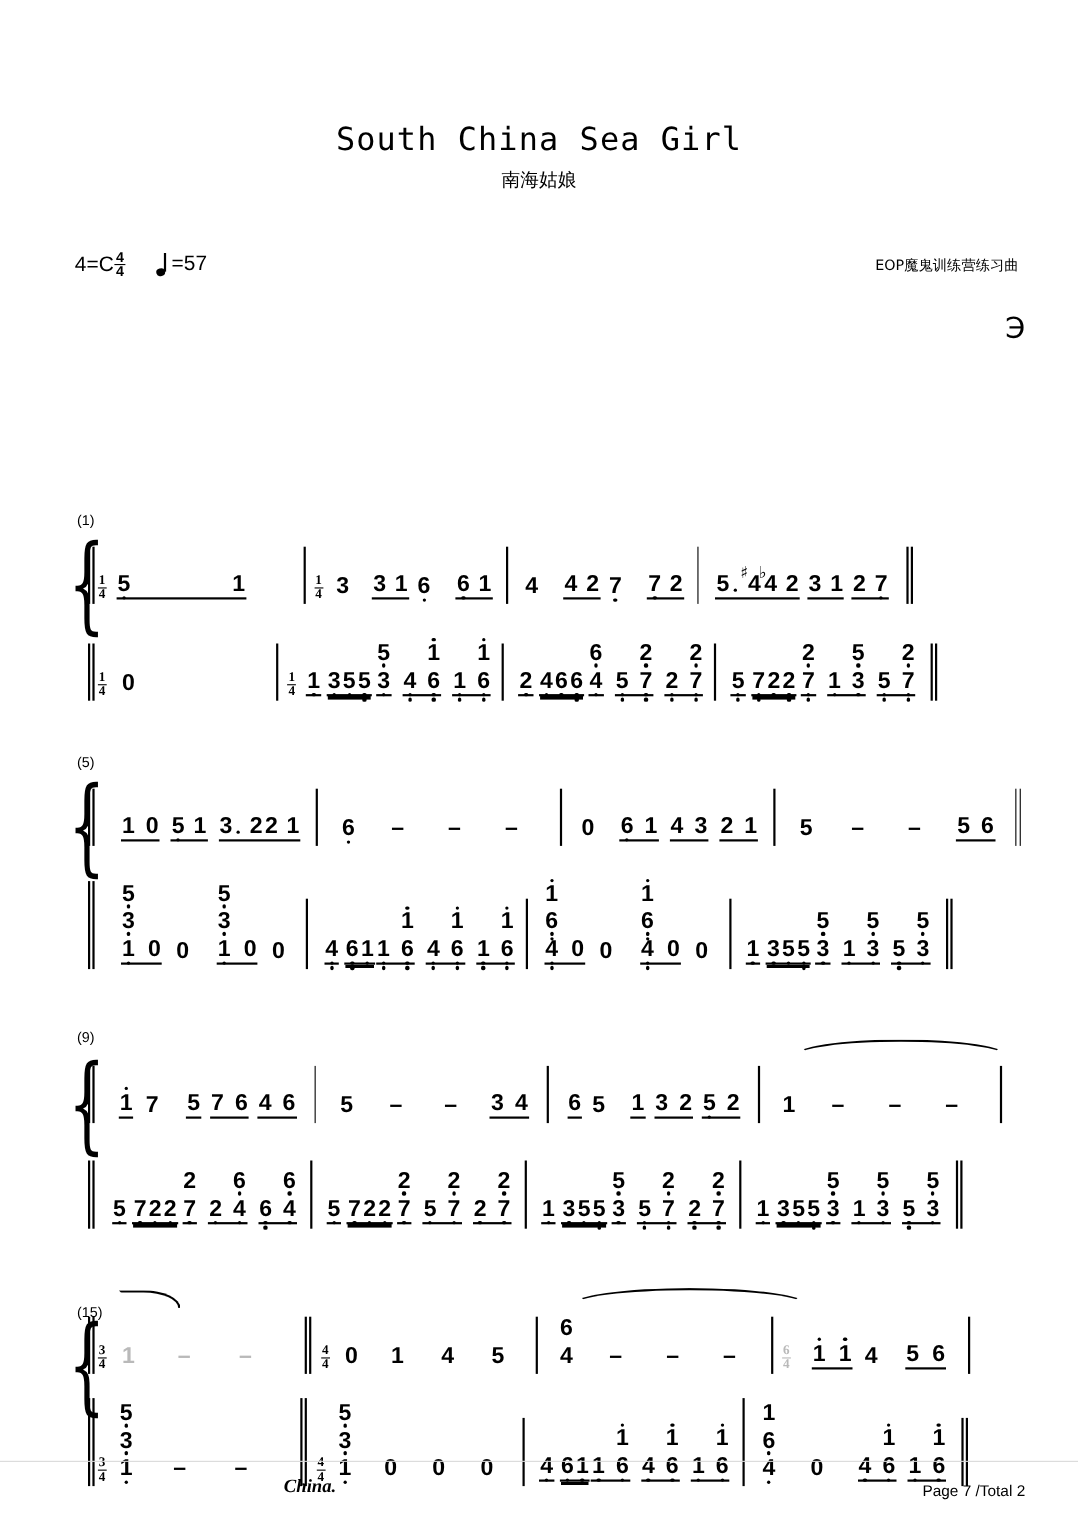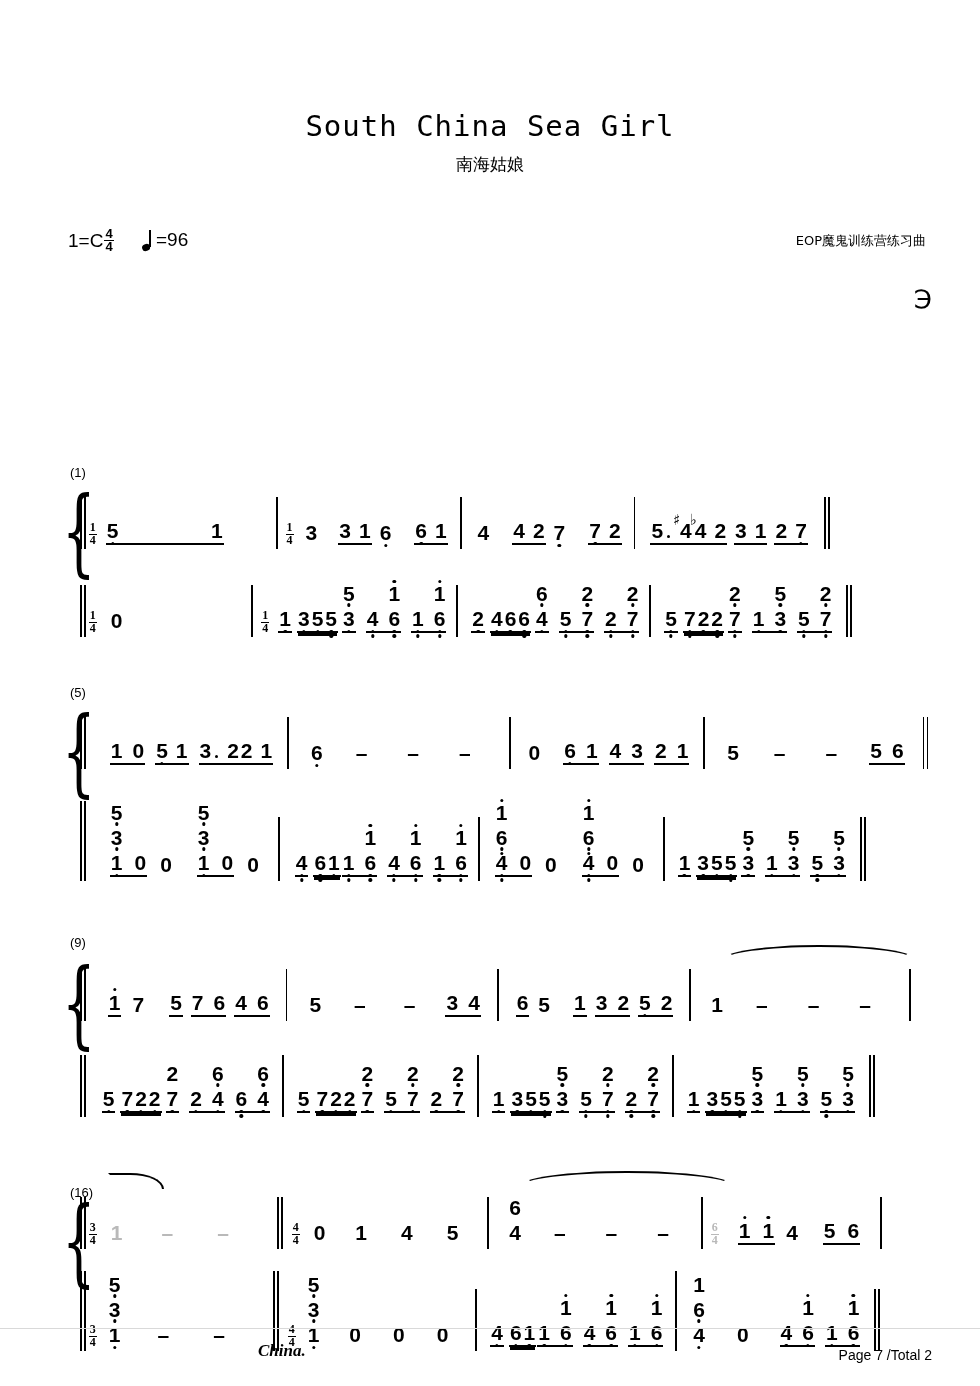--- a/index.html
+++ b/index.html
@@ -269,32 +269,32 @@
   }
 </style>
 </head>
 <body>
 
 <div id="title">South China Sea Girl</div>
 <div id="subtitle">南海姑娘</div>
 
 <div id="info-row">
   <div id="key-sig">
-    <span>1=C</span>
+    <span>4=C</span>
     <span class="frac small">
       <span class="num">4</span>
       <span class="den">4</span>
     </span>
   </div>
   <div id="tempo">
     <span class="qnote">
       <span class="head"></span>
         <span class="stem"></span>
     </span>
-    <span>=96</span>
+    <span>=57</span>
   </div>
   <div id="eop-tag">EOP魔鬼训练营练习曲</div>
 </div>
 
 <div id="segno">℈</div>
 
 <div class="system">
   <div class="measure-num" style="left:70px;top:292px;">(1)</div>
   <div class="brace" style="top:310px;">{</div>
 
@@ -1447,21 +1447,21 @@
               </span></span>
         </span>
       </span>
     </span>
 
     <span class="bl end" style="margin-left:14px;height:62px;"></span>
   </div>
 </div>
 
 <div class="system">
-  <div class="measure-num" style="left:70px;top:1012px;">(16)</div>
+  <div class="measure-num" style="left:70px;top:1012px;">(15)</div>
   <div class="brace" style="top:1020px;">{</div>
 
   <div class="tie right-hook" style="left:108px;top:1000px;width:52px;height:14px;"></div>
   <div class="tie" style="left:520px;top:998px;width:210px;"></div>
 
   <div class="staff" style="top:1018px;height:62px;">
     <span class="bl start"></span>
 
     <span class="mbar">
       <span class="frac tiny" style="margin-bottom:7px;">

